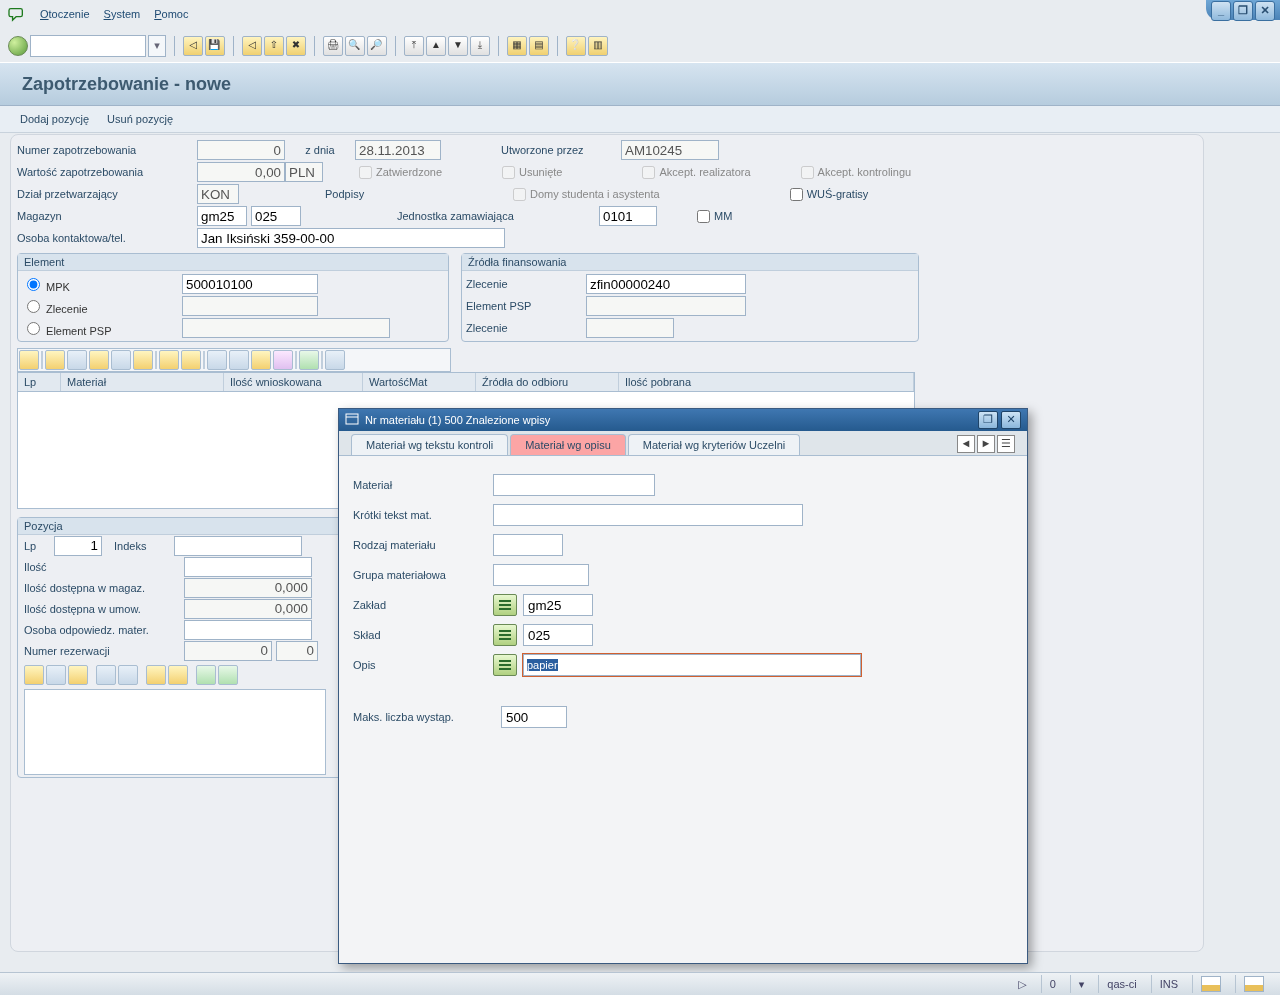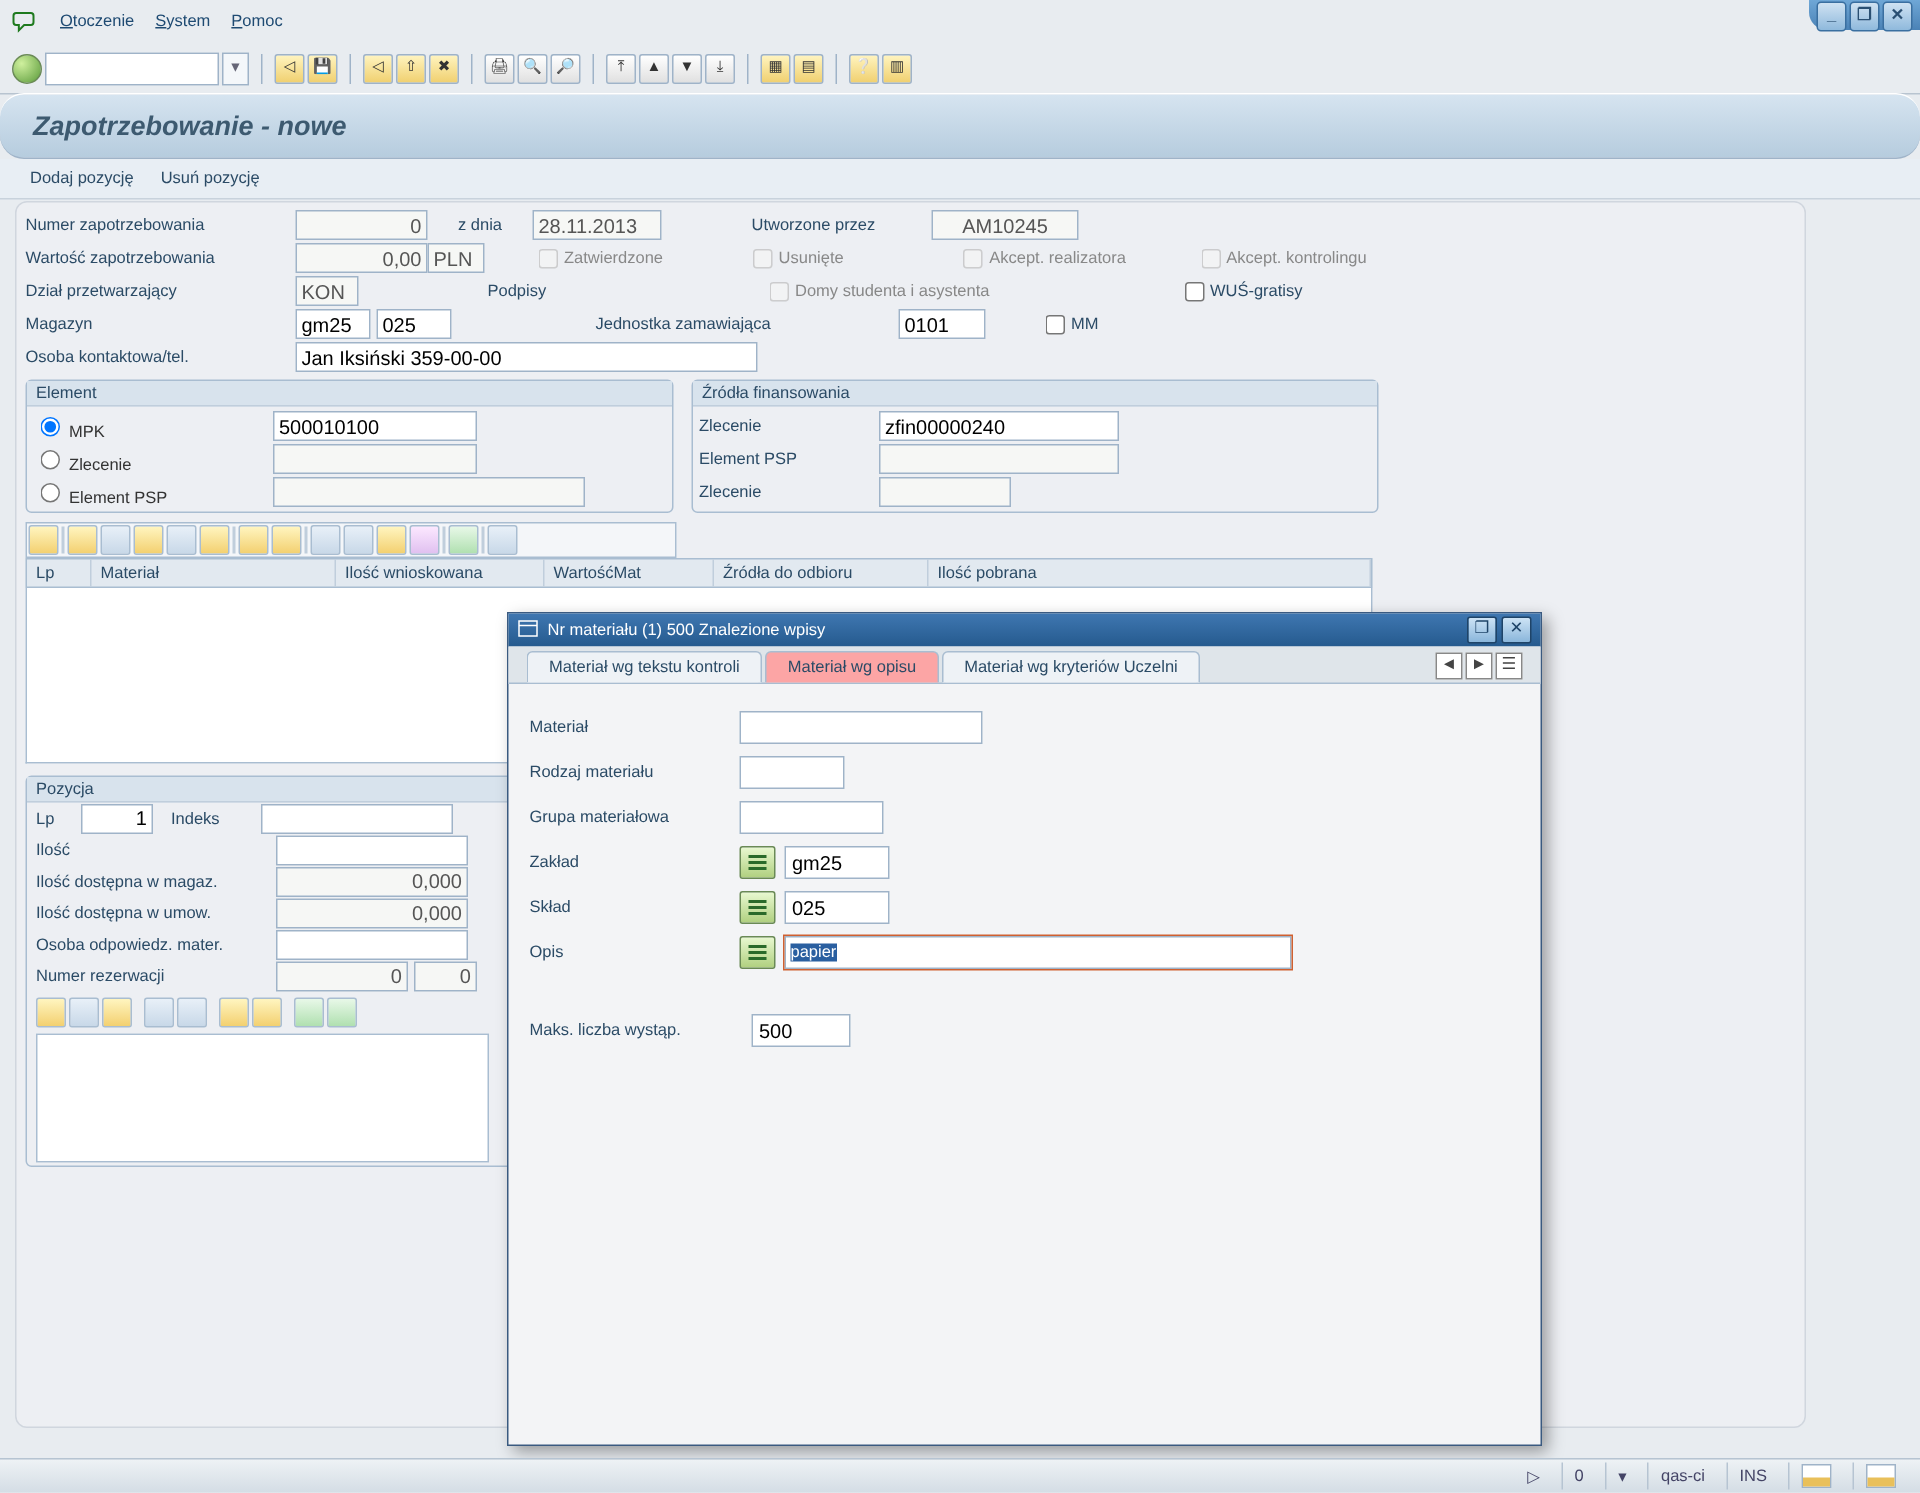--- a/index.html
+++ b/index.html
@@ -88,25 +88,23 @@
   
   .title-strip {
     position: absolute;
     top: 62px; left: 0; right: 0;
     height: 42px;
     background: linear-gradient(#d6e4f0, #b6ccde);
     border-top: 1px solid #fff;
     border-bottom: 1px solid #9fb3c8;
     padding-left: 22px;
     display: flex; align-items: center;
-    font-style: italic;
     font-weight: bold;
     font-size: 18px;
     color: #3d5a70;
-    border-radius: 16px;
   }
   
   .subbar {
     position: absolute;
     top: 106px; left: 0; right: 0;
     height: 26px;
     background: #e8eef4;
     padding-left: 20px;
     display: flex; align-items: center;
     gap: 18px;
@@ -358,21 +356,21 @@
 
 <div class="main">
 
   <div class="frow">
     <div class="lbl">Numer zapotrzebowania</div>
     <input class="inp ro r" style="width: 80px;" value="0">
     <div class="lbl sm" style="width:50px;text-align:center">z dnia</div>
     <input class="inp ro" style="width: 78px;" value="28.11.2013">
     <div style="width:60px"></div>
     <div class="lbl" style="width:120px">Utworzone przez</div>
-    <input class="inp ro" style="width: 90px; text-align: center;" value="AM10245">
+    <input class="inp ro" style="width: 90px;" value="AM10245">
   </div>
 
   <div class="frow">
     <div class="lbl">Wartość zapotrzebowania</div>
     <input class="inp ro r" style="width: 80px;" value="0,00">
     <input class="inp ro" style="width: 30px;" value="PLN">
     <div style="width:36px"></div>
     <input type="checkbox" class="chk" disabled="" style="">
     <span class="chk-lbl">Zatwierdzone</span>
     <div style="width:40px"></div>
@@ -555,20 +553,24 @@
       <div>►</div>
       <div>☰</div>
     </div>
   </div>
   <div class="dlg-body">
     <div class="dlg-row">
       <div class="dlg-lbl">Materiał</div>
       <input class="dlg-inp" style="width: 152px;">
     </div>
     <div class="dlg-row">
+      <div class="dlg-lbl">Krótki tekst mat.</div>
+      <input class="dlg-inp" style="width: 300px;">
+    </div>
+    <div class="dlg-row">
       <div class="dlg-lbl">Rodzaj materiału</div>
       <input class="dlg-inp" style="width: 60px;">
     </div>
     <div class="dlg-row">
       <div class="dlg-lbl">Grupa materiałowa</div>
       <input class="dlg-inp" style="width: 86px;">
     </div>
     <div class="dlg-row">
       <div class="dlg-lbl">Zakład</div>
       <div class="selopt"></div>

